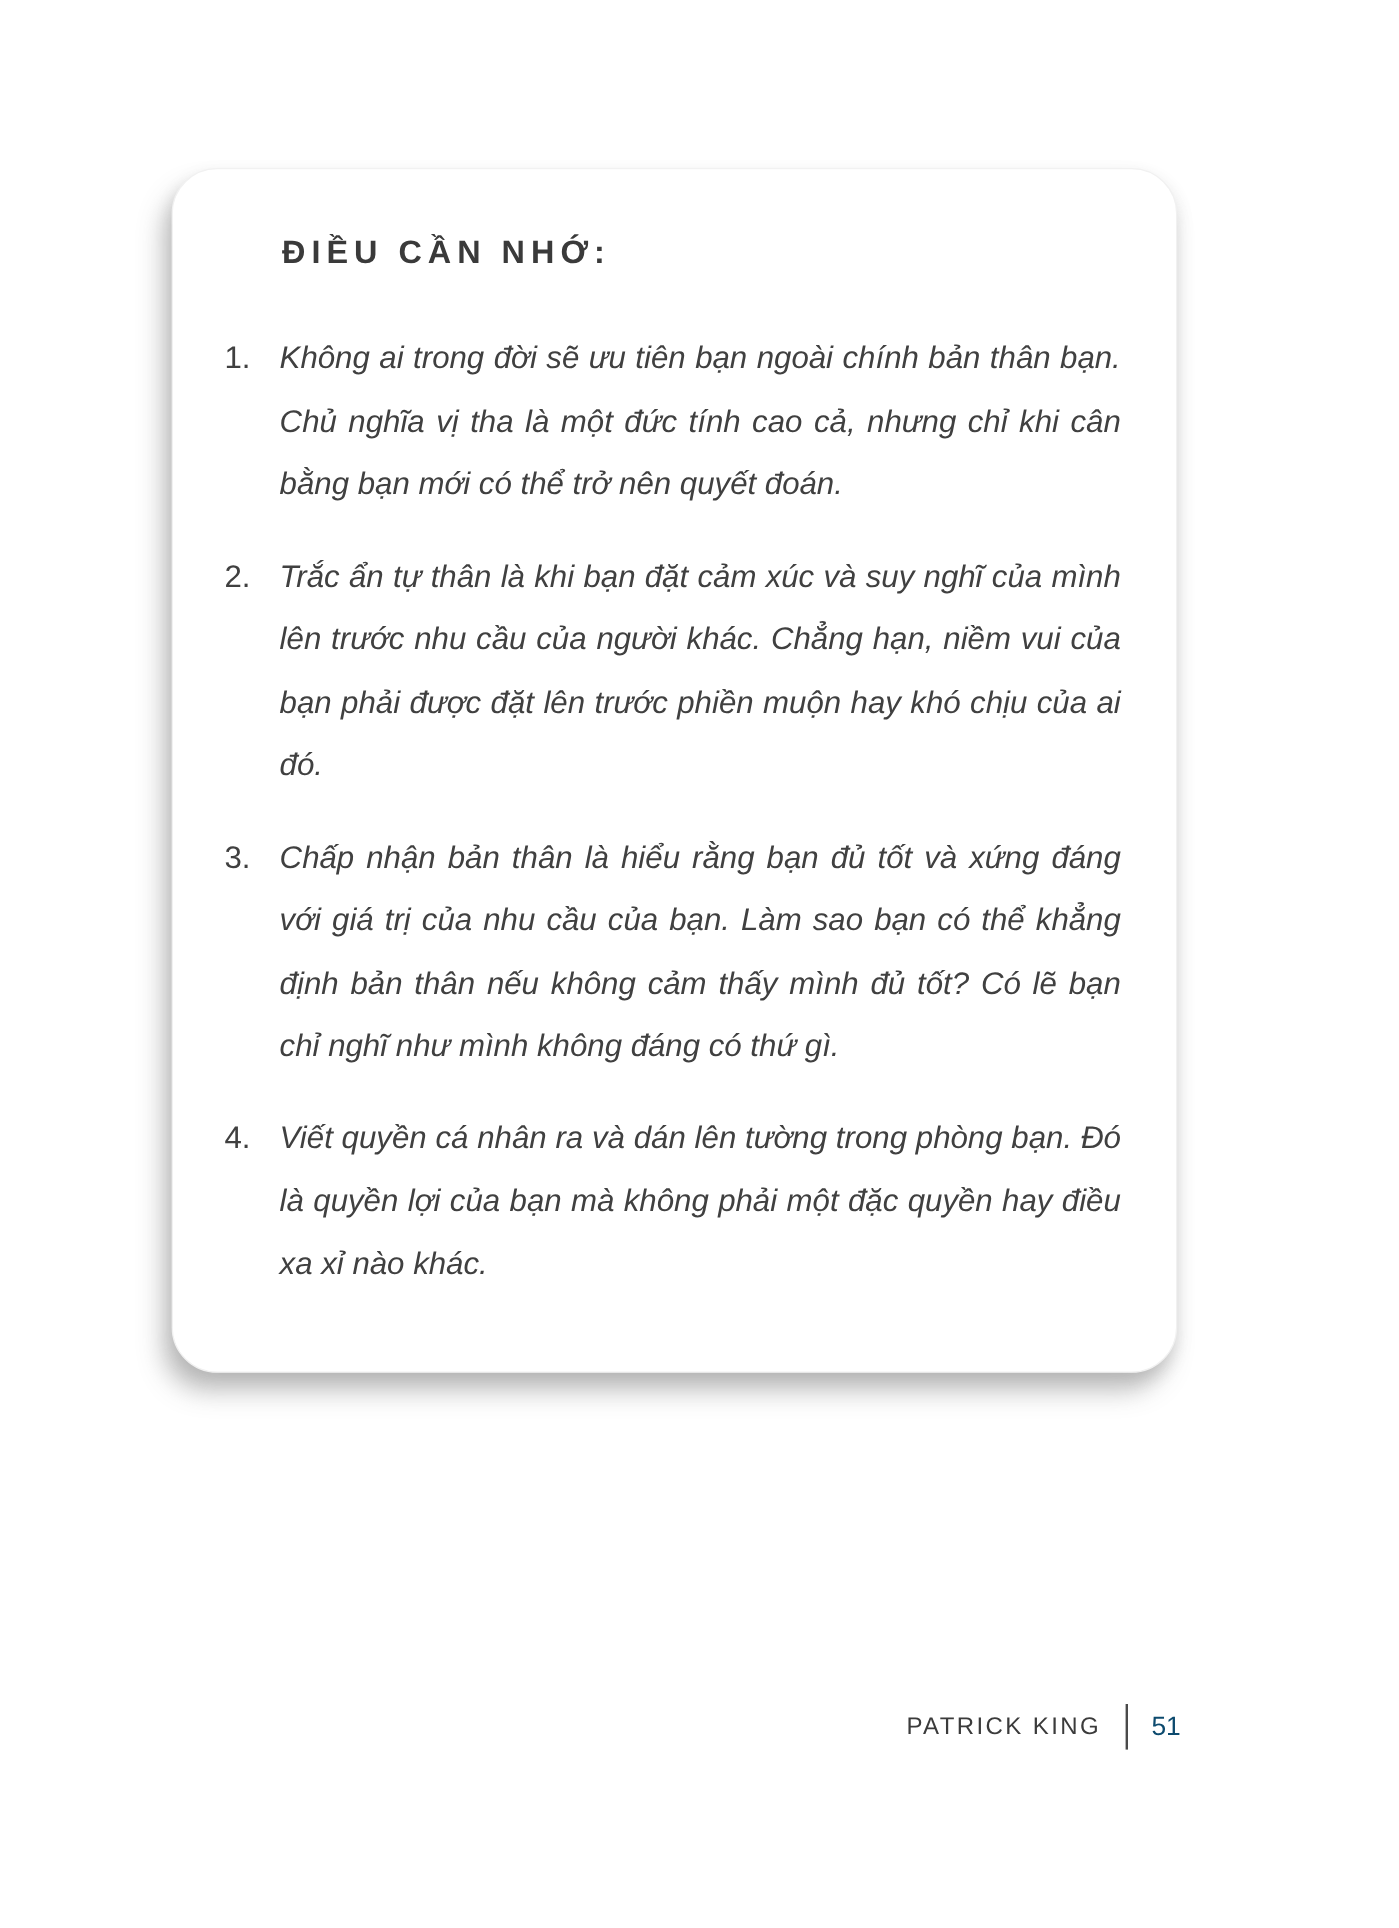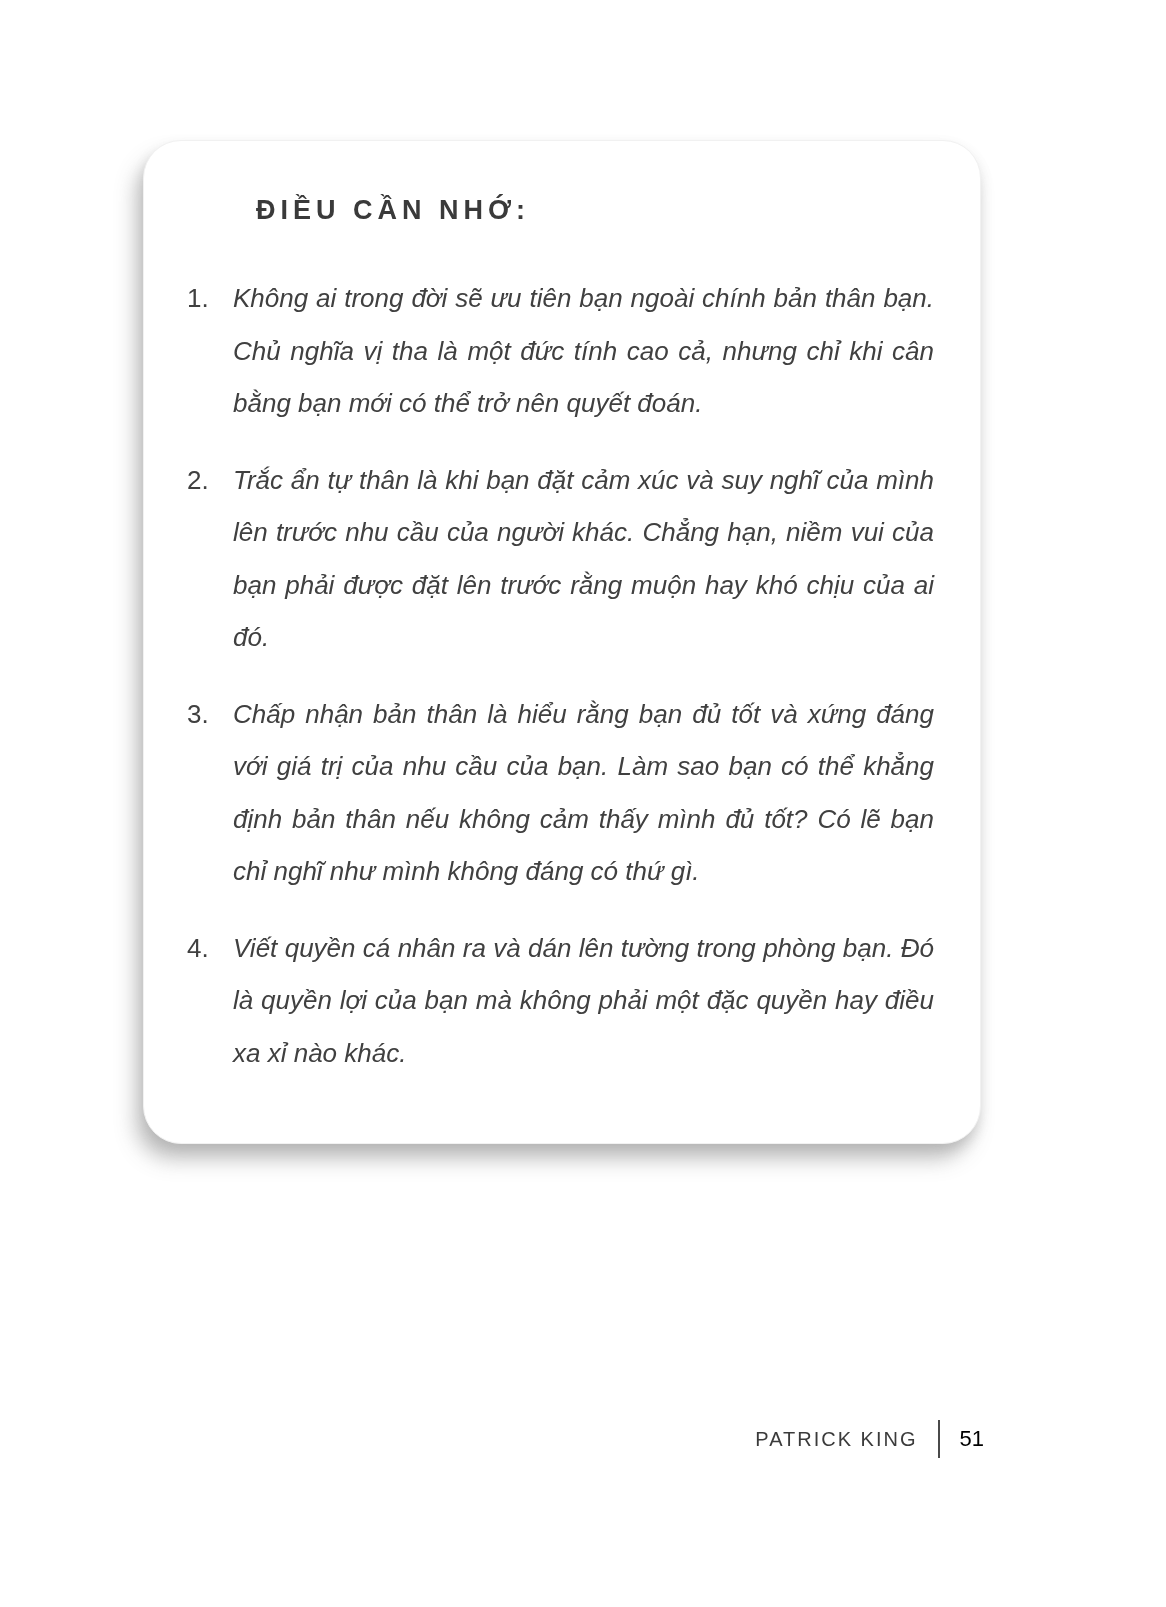--- a/index.html
+++ b/index.html
@@ -18,21 +18,21 @@
     top: 140px;
     width: 838px;
     background: #ffffff;
     border: 1px solid #f1f1f1;
     border-radius: 38px;
     padding: 54px 46px 64px 43px;
     box-shadow: -8px 16px 20px rgba(90, 90, 90, 0.35),
                  0 6px 12px rgba(120, 120, 120, 0.18);
   }
   .heading {
-    margin-left: 69px;
+    margin-left: 48px;
     margin-bottom: 46px;
     font-size: 27px;
     font-weight: bold;
     letter-spacing: 5px;
     color: #3a3a3a;
   }
   .item {
     display: flex;
     font-size: 26px;
     line-height: 2.02;
@@ -62,37 +62,37 @@
     letter-spacing: 2px;
     color: #3b3b3b;
   }
   .footer .divider {
     width: 2px;
     height: 38px;
     background: #4a4a4a;
   }
   .footer .pagenum {
     font-size: 22px;
-    color: #000000;
+    color: #0c4a6e;
   }
 </style>
 </head>
 <body>
 
 <div class="card">
   <div class="heading">ĐIỀU CẦN NHỚ:</div>
 
   <div class="item">
     <div class="num">1.</div>
     <div class="txt">Không ai trong đời sẽ ưu tiên bạn ngoài chính bản thân bạn. Chủ nghĩa vị tha là một đức tính cao cả, nhưng chỉ khi cân bằng bạn mới có thể trở nên quyết đoán.</div>
   </div>
 
   <div class="item">
     <div class="num">2.</div>
-    <div class="txt">Trắc ẩn tự thân là khi bạn đặt cảm xúc và suy nghĩ của mình lên trước nhu cầu của người khác. Chẳng hạn, niềm vui của bạn phải được đặt lên trước rằng muộn hay khó chịu của ai đó.</div>
+    <div class="txt">Trắc ẩn tự thân là khi bạn đặt cảm xúc và suy nghĩ của mình lên trước nhu cầu của người khác. Chẳng hạn, niềm vui của bạn phải được đặt lên trước phiền muộn hay khó chịu của ai đó.</div>
   </div>
 
   <div class="item">
     <div class="num">3.</div>
     <div class="txt">Chấp nhận bản thân là hiểu rằng bạn đủ tốt và xứng đáng với giá trị của nhu cầu của bạn. Làm sao bạn có thể khẳng định bản thân nếu không cảm thấy mình đủ tốt? Có lẽ bạn chỉ nghĩ như mình không đáng có thứ gì.</div>
   </div>
 
   <div class="item">
     <div class="num">4.</div>
     <div class="txt">Viết quyền cá nhân ra và dán lên tường trong phòng bạn. Đó là quyền lợi của bạn mà không phải một đặc quyền hay điều xa xỉ nào khác.</div>

